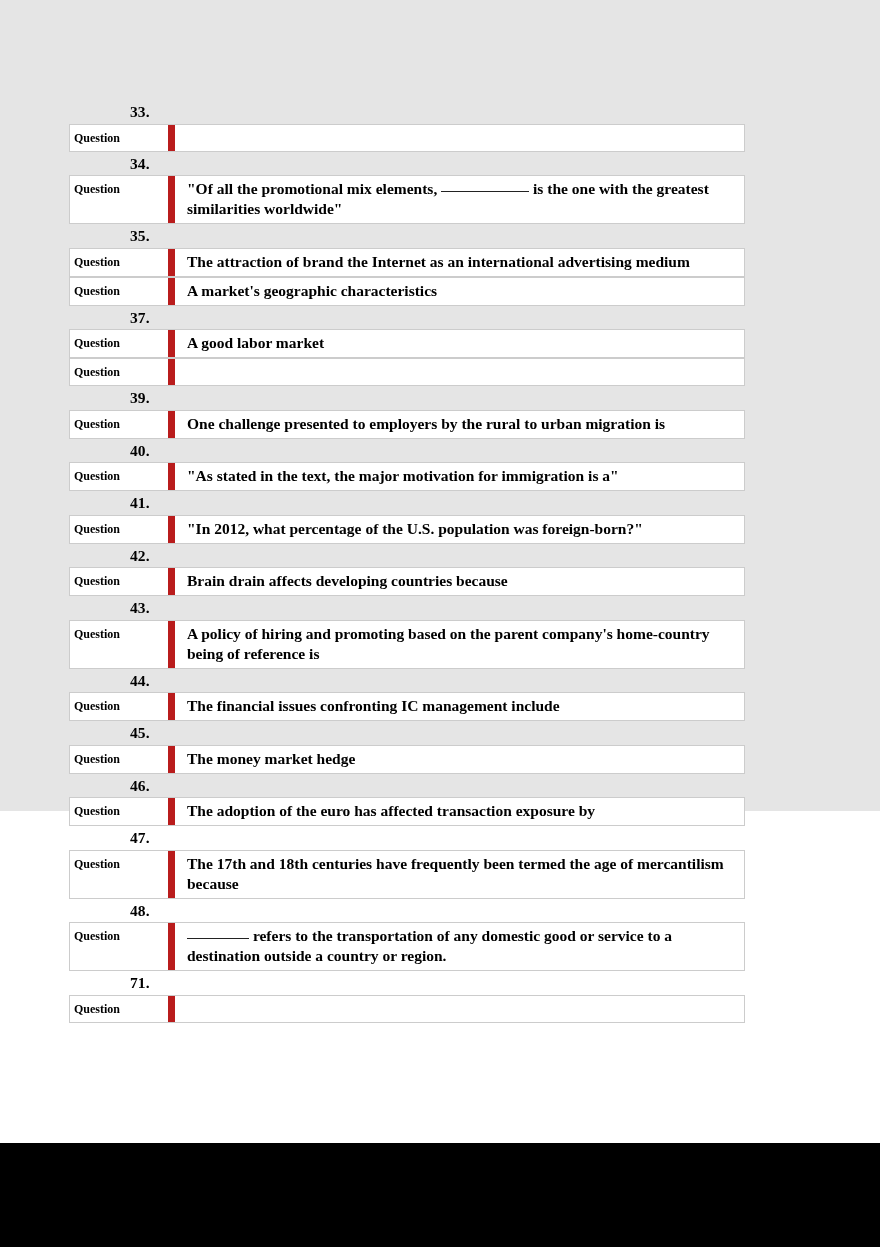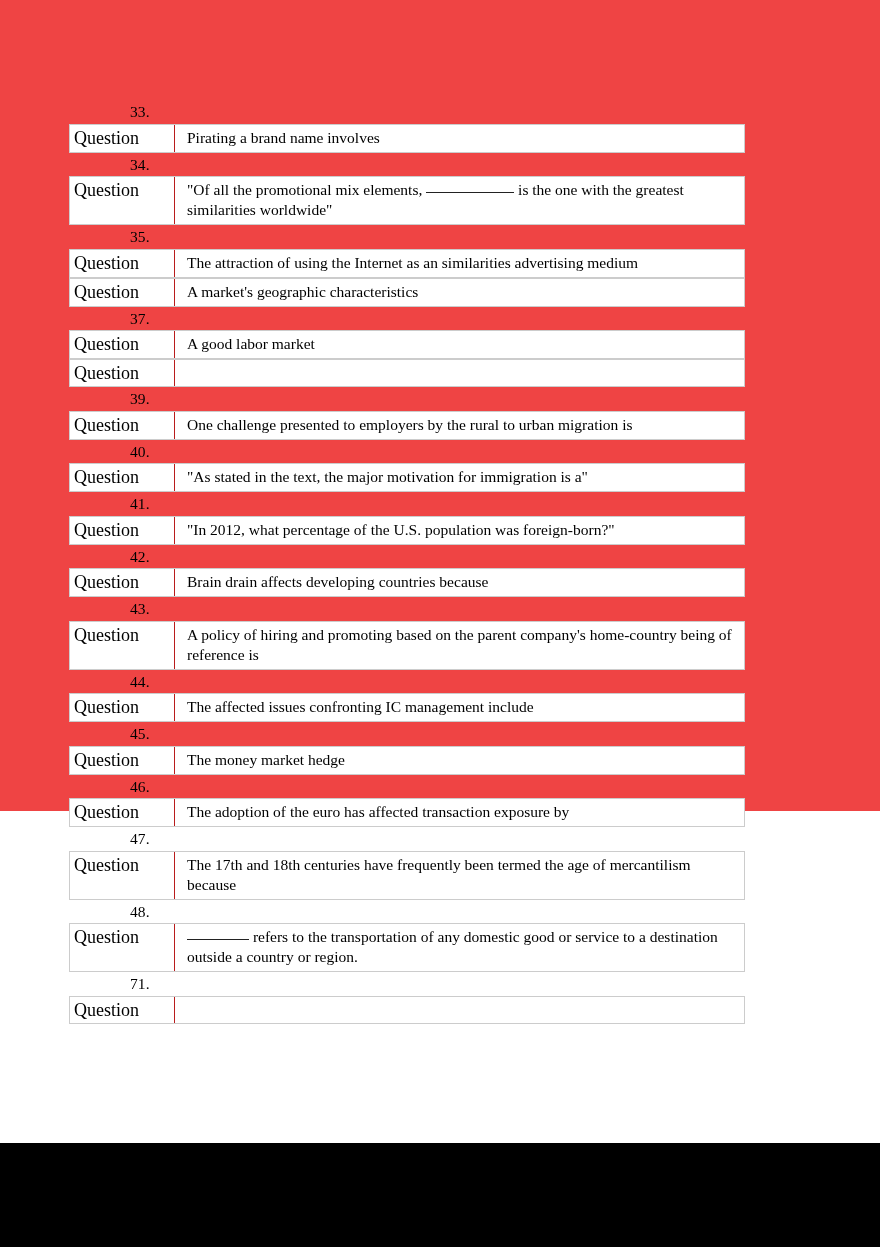--- a/index.html
+++ b/index.html
@@ -15,22 +15,23 @@
     font-family: "Liberation Serif", "DejaVu Serif", serif;
     color: #000000;
   }
 
   #page {
     position: absolute;
     left: 0;
     top: 0;
     width: 880px;
     height: 811px;
-    background: #ef4444;
-    box-sizing: border-box;
+    background: #e5e5e5;
+    box-sizing: border-box;
+    font-weight: bold;
   }
 
   #content {
     position: absolute;
     left: 69px;
     top: 100px;
     width: 676px;
   }
 
   .qblock {
@@ -53,23 +54,23 @@
     box-sizing: border-box;
     display: flex;
     align-items: stretch;
     background: #ffffff;
   }
 
   .qlabel {
     flex: 0 0 105px;
     box-sizing: border-box;
     padding: 3px 4px 3px 4px;
-    font-size: 18px;
+    font-size: 12px;
     line-height: 20px;
-    border-right: 1px solid #b91c1c;
+    border-right: 7px solid #b91c1c;
     white-space: nowrap;
   }
 
   .qtext {
     flex: 1 1 auto;
     box-sizing: border-box;
     padding: 3px 6px 4px 12px;
     font-size: 15.5px;
     line-height: 20px;
     word-wrap: break-word;
@@ -97,35 +98,34 @@
 </style>
 </head>
 <body>
 
 <div id="page">
   <div id="content">
       <div class="qblock">
         <div class="qnum">33.</div>
         <div class="qtable">
           <div class="qlabel">Question</div>
-          <div class="qtext">Pirating a brand name involves</div>
         </div>
       </div>
       <div class="qblock">
         <div class="qnum">34.</div>
         <div class="qtable">
           <div class="qlabel">Question</div>
           <div class="qtext"><span>"Of all the promotional mix elements,</span> <span class="blank long"></span> <span>is the one with the greatest similarities worldwide"</span></div>
         </div>
       </div>
       <div class="qblock">
         <div class="qnum">35.</div>
         <div class="qtable">
           <div class="qlabel">Question</div>
-          <div class="qtext">The attraction of using the Internet as an similarities advertising medium</div>
+          <div class="qtext">The attraction of brand the Internet as an international advertising medium</div>
         </div>
       </div>
       <div class="qblock">
         <div class="qtable">
           <div class="qlabel">Question</div>
           <div class="qtext">A market's geographic characteristics</div>
         </div>
       </div>
       <div class="qblock">
         <div class="qnum">37.</div>
@@ -171,21 +171,21 @@
         <div class="qnum">43.</div>
         <div class="qtable">
           <div class="qlabel">Question</div>
           <div class="qtext">A policy of hiring and promoting based on the parent company's home-country being of reference is</div>
         </div>
       </div>
       <div class="qblock">
         <div class="qnum">44.</div>
         <div class="qtable">
           <div class="qlabel">Question</div>
-          <div class="qtext">The affected issues confronting IC management include</div>
+          <div class="qtext">The financial issues confronting IC management include</div>
         </div>
       </div>
       <div class="qblock">
         <div class="qnum">45.</div>
         <div class="qtable">
           <div class="qlabel">Question</div>
           <div class="qtext">The money market hedge</div>
         </div>
       </div>
       <div class="qblock">

